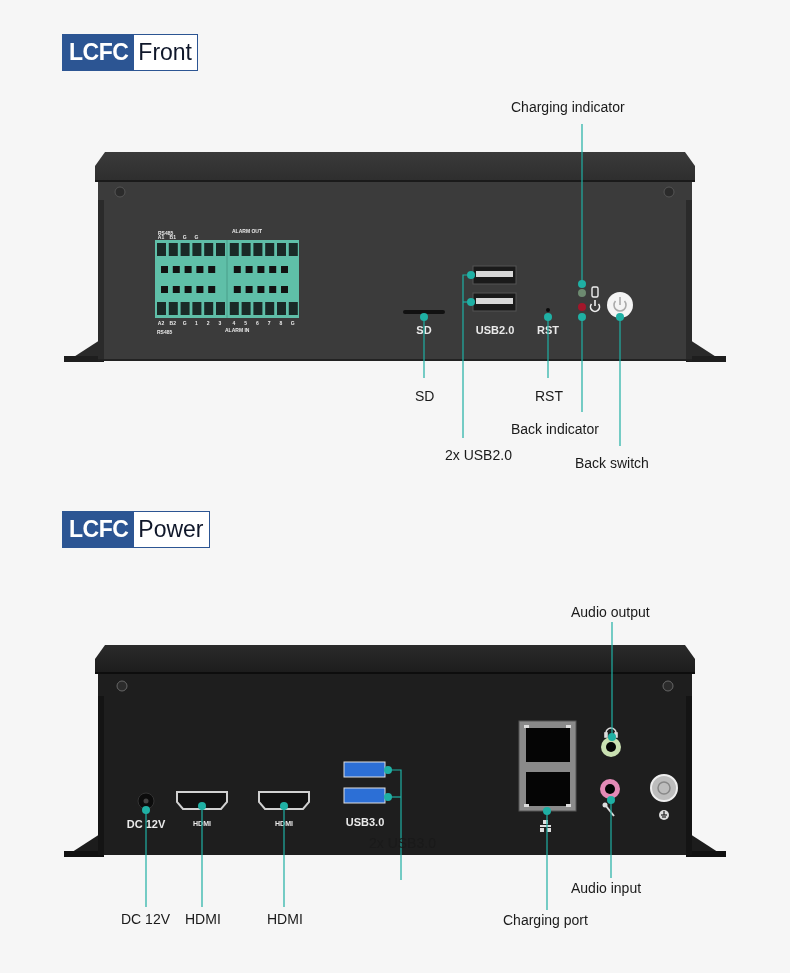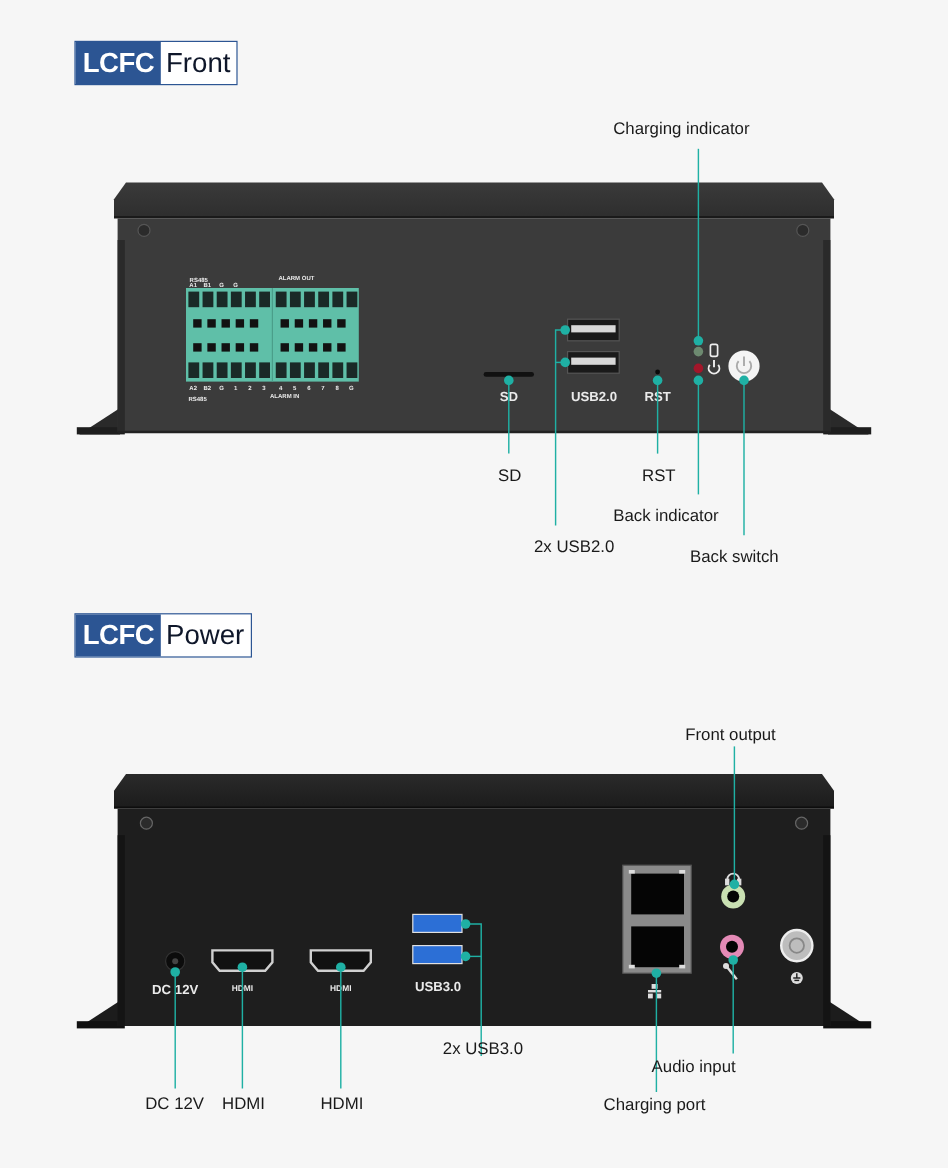--- a/index.html
+++ b/index.html
@@ -275,19 +275,19 @@
   </g>
 </svg>
 
 <div class="label" style="left:511px;top:99px;">Charging indicator</div>
 <div class="label" style="left:415px;top:388px;">SD</div>
 <div class="label" style="left:535px;top:388px;">RST</div>
 <div class="label" style="left:511px;top:421px;">Back indicator</div>
 <div class="label" style="left:413px;top:447px;margin-left:32px;">2x USB2.0</div>
 <div class="label" style="left:575px;top:455px;">Back switch</div>
 
-<div class="label" style="left:571px;top:604px;">Front output</div>
+<div class="label" style="left:571px;top:604px;">Audio output</div>
 <div class="label" style="left:121px;top:911px;">DC 12V</div>
 <div class="label" style="left:185px;top:911px;">HDMI</div>
 <div class="label" style="left:267px;top:911px;">HDMI</div>
-<div class="label" style="left:369px;top:865px;">2x USB3.0</div>
+<div class="label" style="left:369px;top:835px;">2x USB3.0</div>
 <div class="label" style="left:503px;top:912px;">Charging port</div>
-<div class="label" style="left:543px;top:880px;">Audio input</div>
+<div class="label" style="left:571px;top:880px;">Audio input</div>
 
 </body></html>

